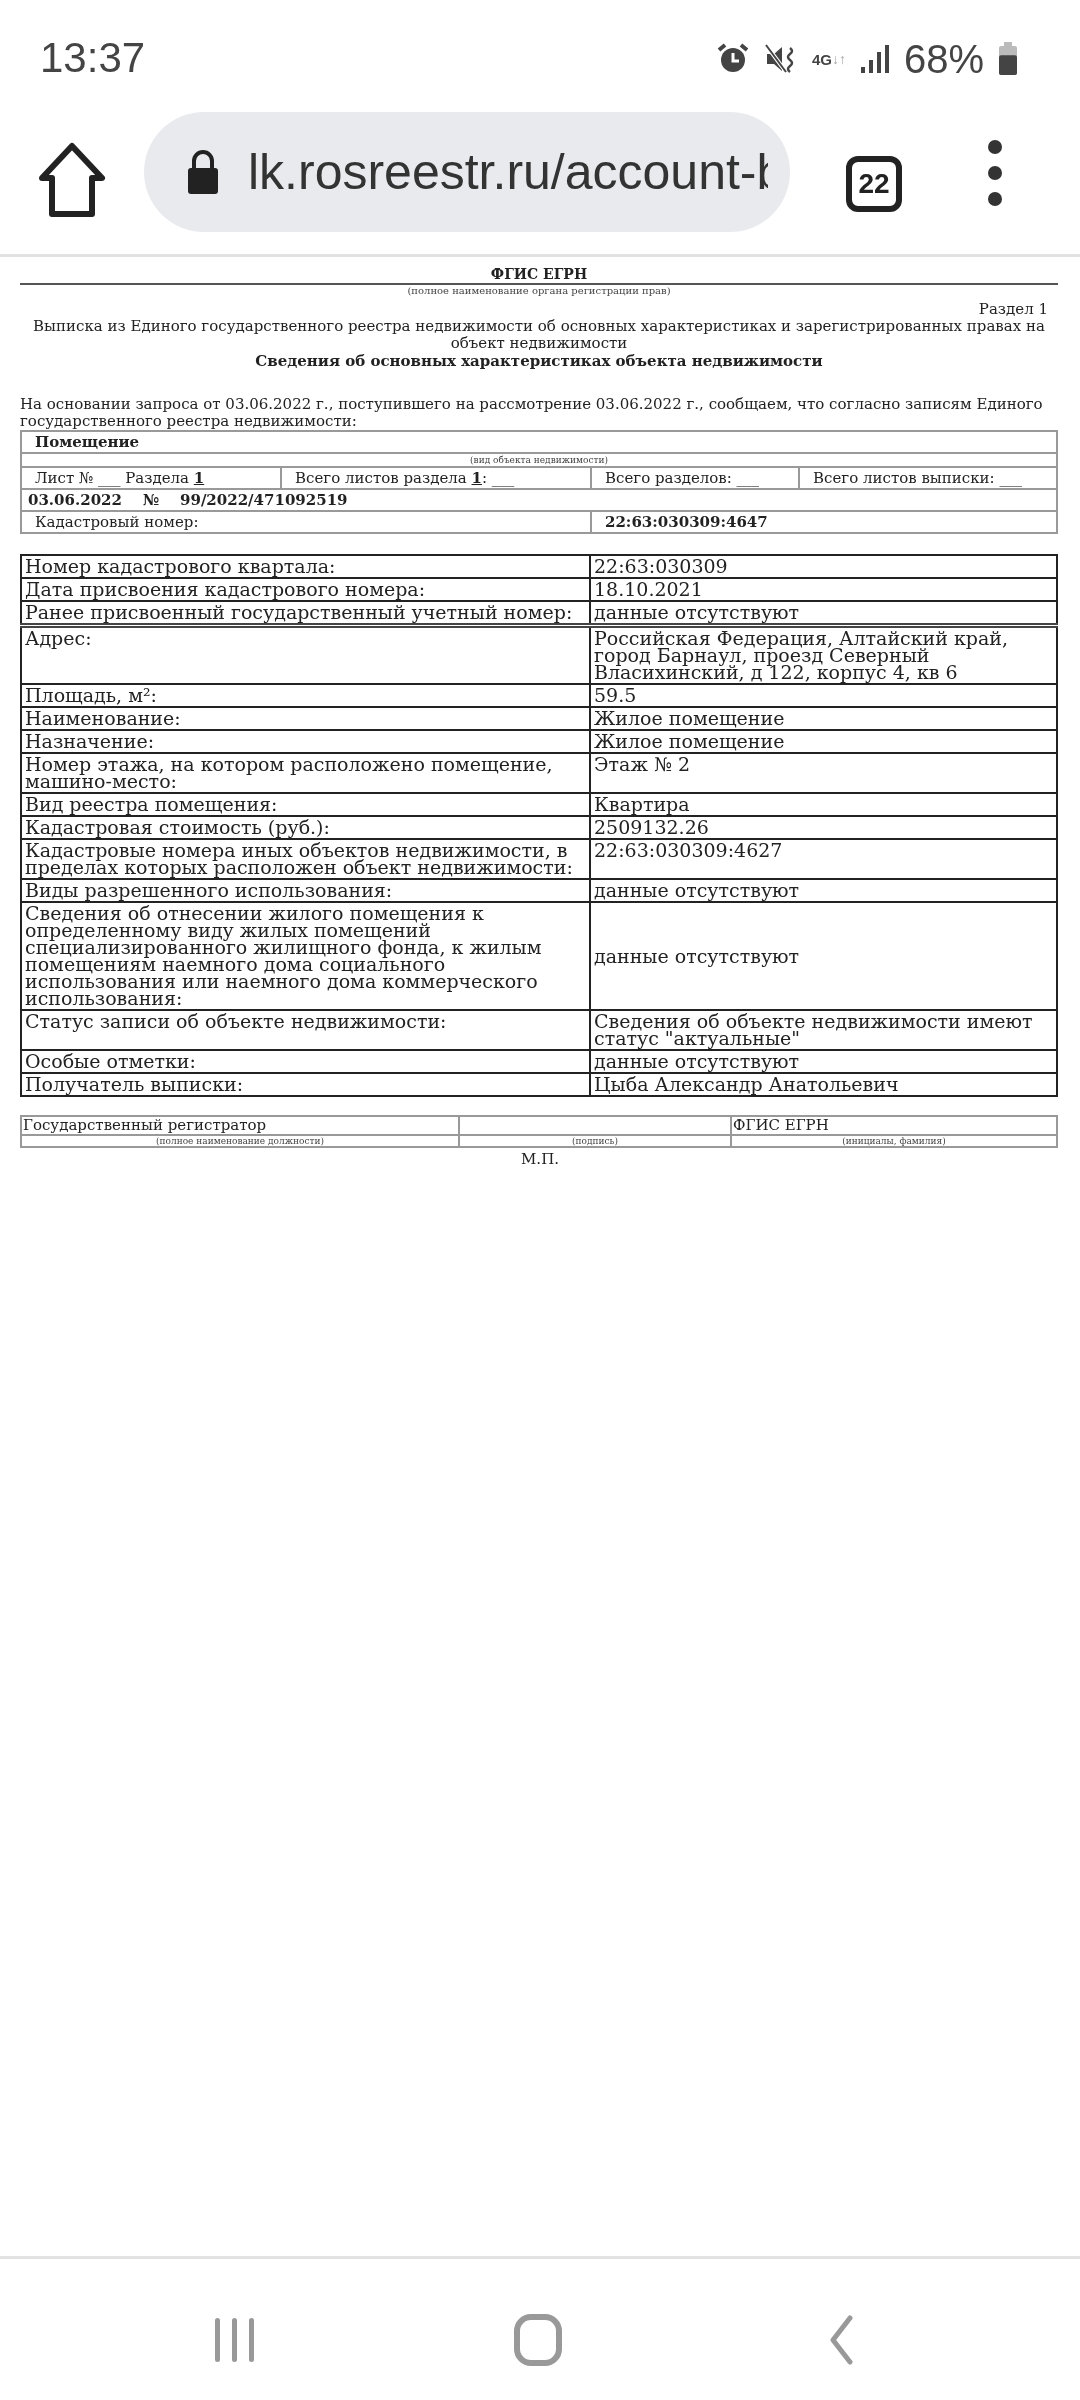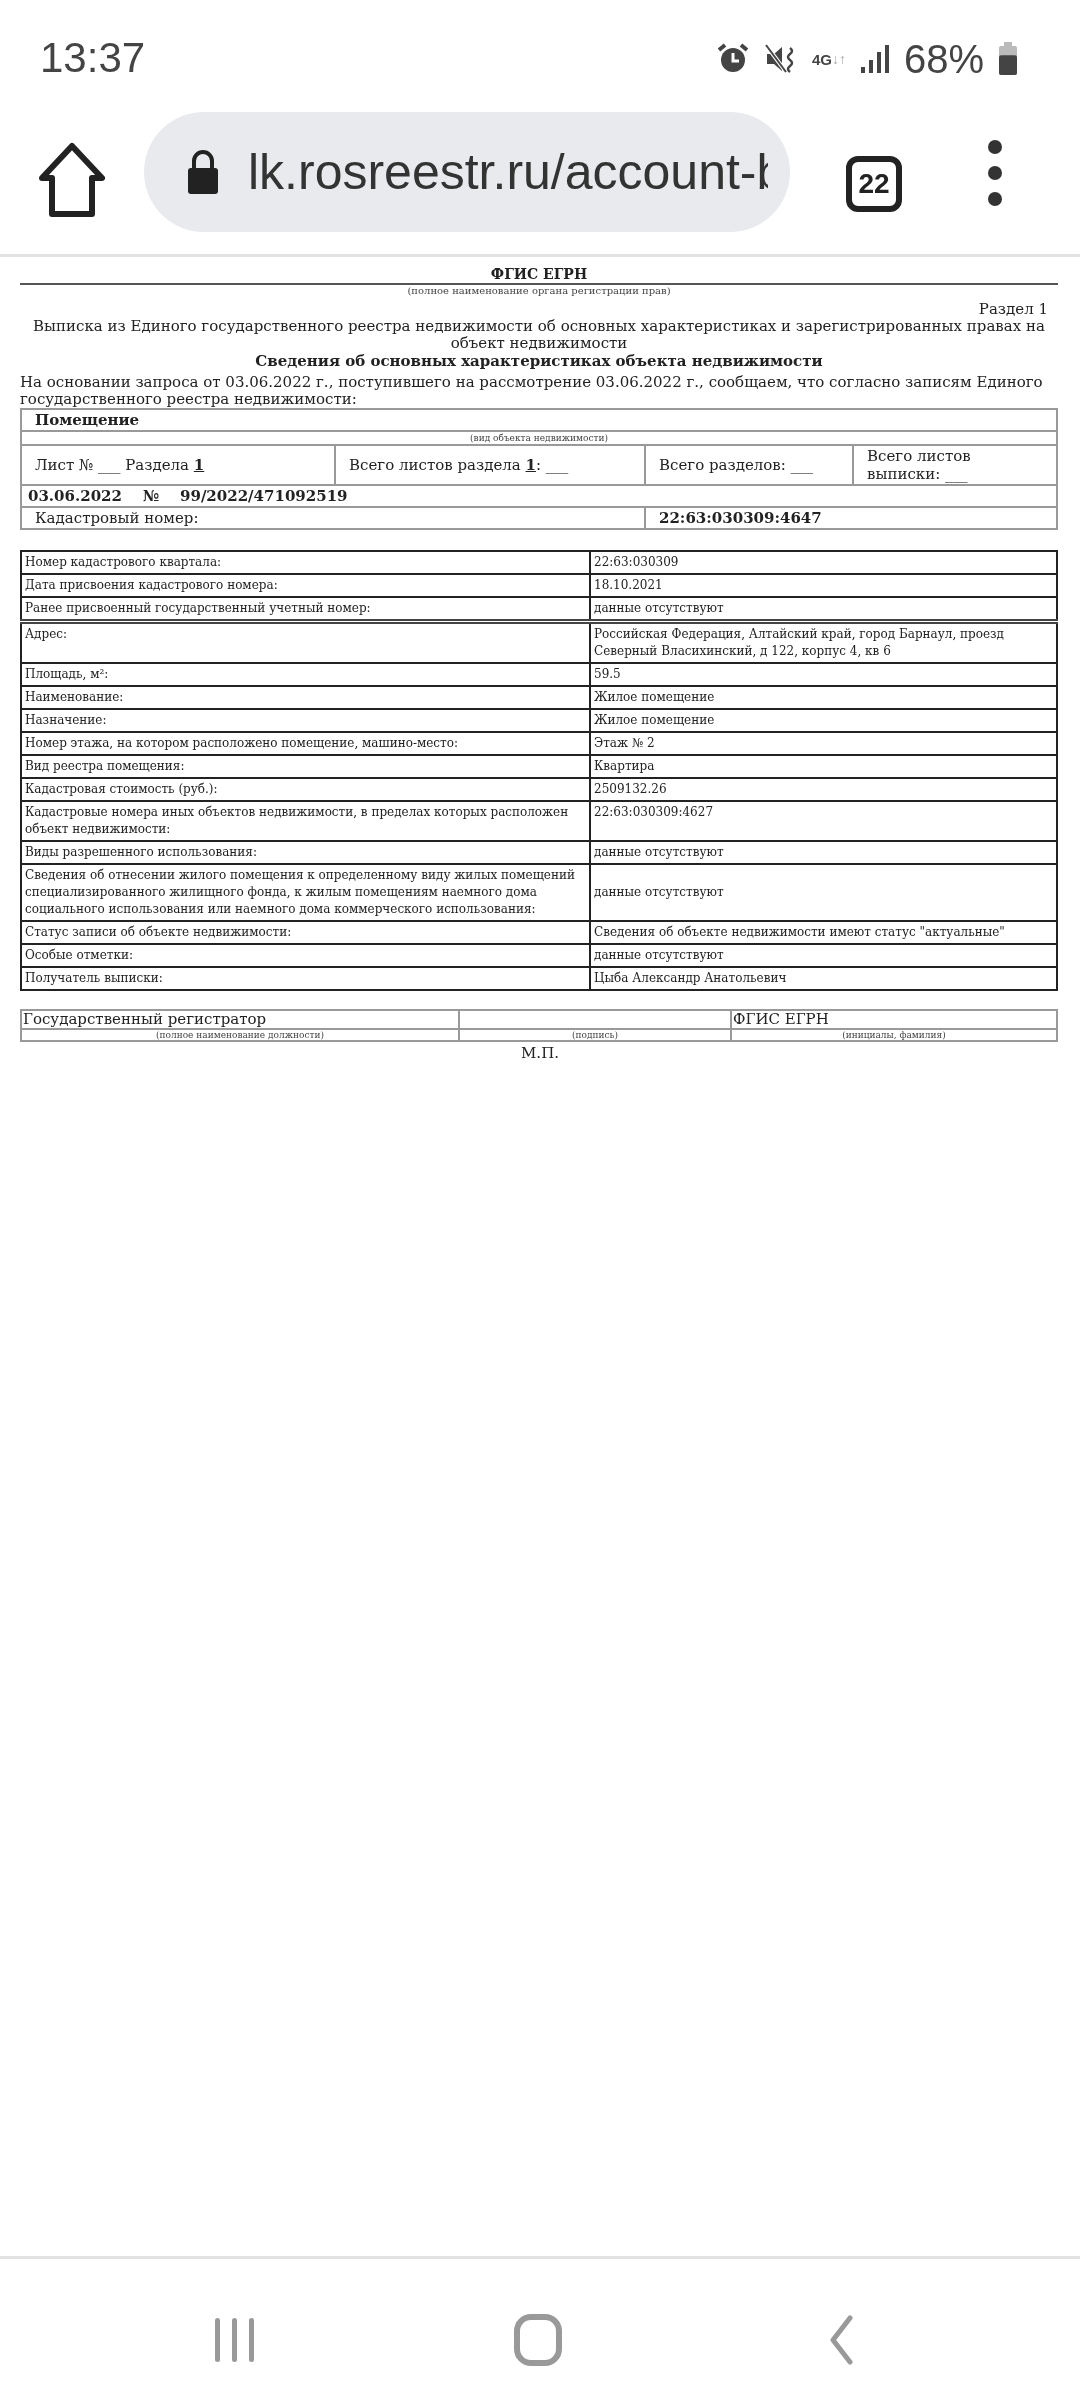--- a/index.html
+++ b/index.html
@@ -23,31 +23,31 @@
   .menu-btn { position: absolute; left: 980px; top: 30px; width: 30px; height: 66px; display: flex; flex-direction: column; justify-content: space-between; align-items: center; }
   .menu-btn span { width: 14px; height: 14px; background: #333; border-radius: 50%; display: block; }
   .toolbar-divider { position: absolute; left: 0; top: 254px; width: 1080px; height: 3px; background: #e2e2e2; }
 
   
   .doc { position: absolute; left: 20px; top: 266px; width: 1038px; font-family: "DejaVu Serif", serif; color: #222; font-size: 15px; }
   .doc-head { text-align: center; font-weight: bold; font-size: 14px; border-bottom: 2px solid #555; padding-bottom: 1px; }
   .doc-sub { text-align: center; font-size: 10px; color: #444; }
   .razdel { text-align: right; font-size: 15px; padding-right: 10px; margin-top: 4px; }
   .doc-title { text-align: center; font-size: 15px; line-height: 17px; }
-  .doc-title2 { text-align: center; font-size: 15px; font-weight: bold; margin-bottom: 4px; }
+  .doc-title2 { text-align: center; font-size: 15px; font-weight: bold; margin-bottom: 26px; }
   .intro { font-size: 15px; line-height: 17px; }
 
   table { border-collapse: collapse; width: 100%; }
   .t1 td { border: 2px solid #999; font-size: 15px; padding: 1px 13px; height: 22px; }
   .t1 .small { font-size: 9px; text-align: center; height: 14px; color: #444; }
   .t1 .b { font-weight: bold; }
   .underline { text-decoration: underline; font-weight: bold; }
 
   .t2 { margin-top: 20px; }
-  .t2 td { border: 2px solid #222; font-size: 12px; padding: 2px 3px; vertical-align: top; line-height: 17px; }
+  .t2 td { border: 2px solid #222; font-size: 19px; padding: 2px 3px; vertical-align: top; line-height: 17px; }
   .t2 td.lab { width: 569px; }
   .t2 td.mid { vertical-align: middle; }
 
   .t3 { margin-top: 18px; }
   .t3 td { border: 2px solid #999; font-size: 15px; padding: 0 1px; line-height: 17px; }
   .t3 .small { font-size: 9px; text-align: center; color: #444; line-height: 10px; }
   .mp { text-align: center; font-size: 15px; margin-top: 2px; margin-left: -20px; width: 1080px; }
 
   
   .nav-divider { position: absolute; left: 0; top: 2256px; width: 1080px; height: 3px; background: #e2e2e2; }
@@ -133,21 +133,21 @@
 
   <table class="t1">
     <tbody>
         <tr>
           <td colspan="4" class="b">Помещение</td>
         </tr>
     <tr>
           <td colspan="4" class="small">(вид объекта недвижимости)</td>
         </tr>
     <tr>
-      <td style="width:314px"><span>Лист № ___ Раздела</span> <span class="underline">1</span></td>
+      <td style="width:260px"><span>Лист № ___ Раздела</span> <span class="underline">1</span></td>
       <td style="width:310px"><span>Всего листов раздела</span> <span class="underline">1</span><span>: ___</span></td>
       <td style="width:208px">Всего разделов: ___</td>
       <td>Всего листов выписки: ___</td>
     </tr>
     <tr>
           <td colspan="4" class="b" style="padding-left:6px; white-space:pre;">03.06.2022    №    99/2022/471092519</td>
         </tr>
     <tr>
       <td colspan="2">Кадастровый номер:</td>
       <td colspan="2" class="b">22:63:030309:4647</td>

